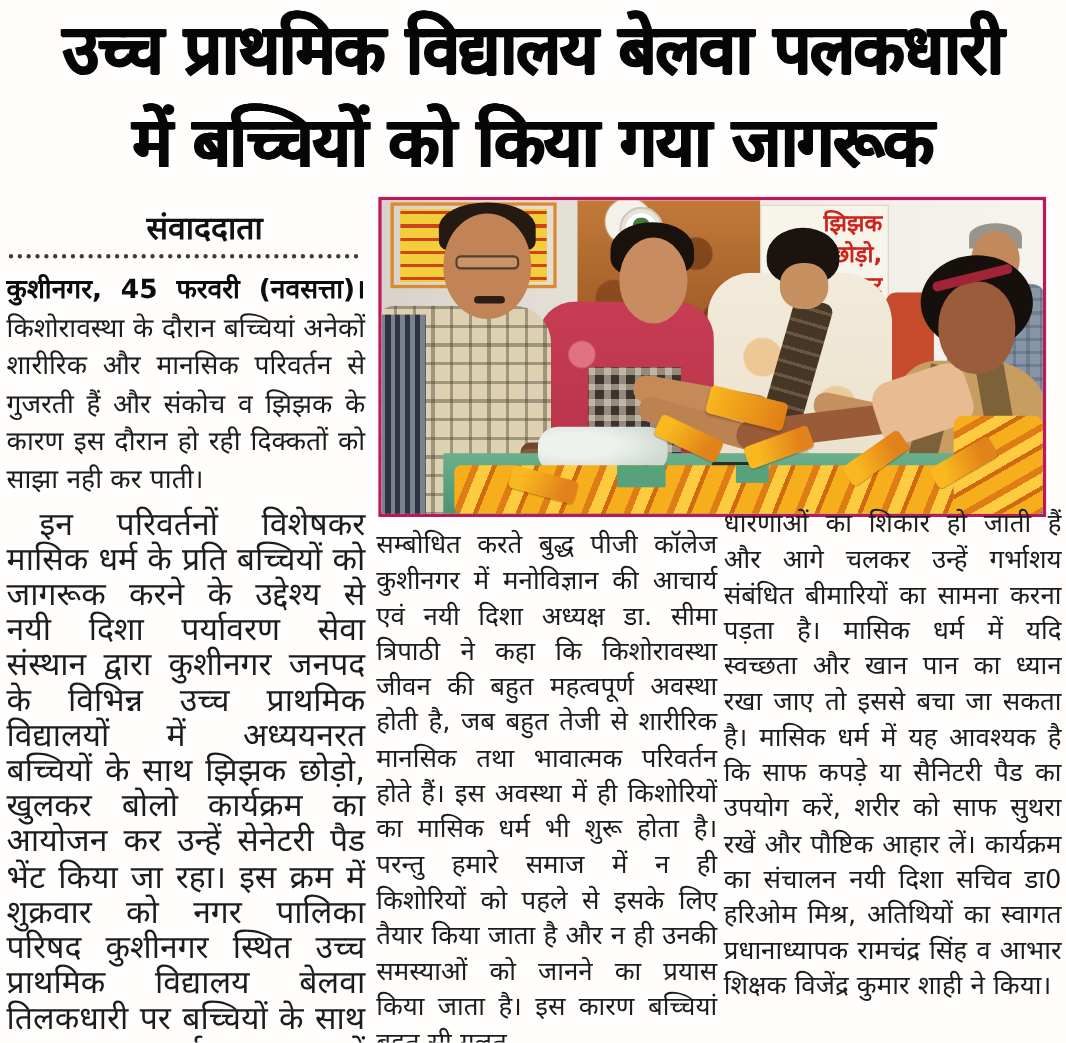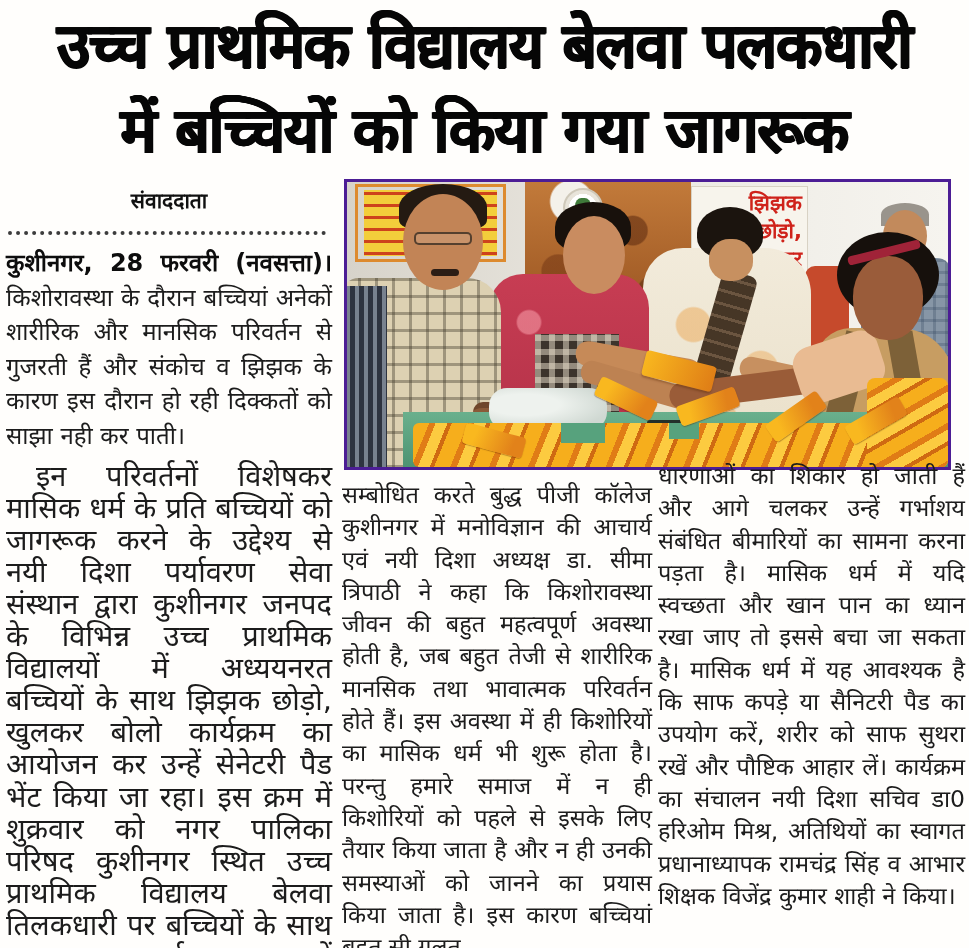--- a/index.html
+++ b/index.html
@@ -6,38 +6,38 @@
   .page{position:relative;width:969px;height:948px;background:#fffefc;overflow:hidden;
         font-family:"DejaVu Sans",sans-serif;color:#1b1b1b;}
 
   
   .headline{position:absolute;left:0;top:4px;width:969px;text-align:center;color:#060606;
             font-weight:bold;font-size:60px;line-height:81px;letter-spacing:-1px;
             text-shadow:1px 0 0 #060606,-1px 0 0 #060606,0 0.5px 0 #060606;
             transform:scaleY(1.04);transform-origin:top;}
 
   
-  .byline{position:absolute;left:6px;top:186px;width:326px;text-align:center;
-          font-size:21px;font-weight:bold;color:#111;}
+  .byline{position:absolute;left:23px;top:186px;width:326px;text-align:center;
+          font-size:29px;font-weight:bold;color:#111;}
   .byline-rule{position:absolute;left:8px;top:231px;width:318px;height:0;
                border-top:4px dotted #3c3c3c;}
 
   
   .col{position:absolute;text-align:justify;color:#1c1c1c;}
   .col p{margin:0;}
   .col1{left:6px;top:246px;width:326px;}
   .col1 .p1{font-size:24px;line-height:34.6px;}
   .col1 .p1 b{font-weight:bold;color:#0d0d0d;}
   .col1 .p2{font-size:29px;line-height:32.1px;margin-top:6px;text-indent:30px;}
   .col2{left:342px;top:479px;width:310px;font-size:23.5px;line-height:32.3px;}
   .col3{left:658px;top:460px;width:307px;font-size:23.5px;line-height:32.3px;}
 
   
   .photo{position:absolute;left:344px;top:179px;width:607px;height:291px;margin:0;
-         border:3px solid #4c1d95;box-sizing:border-box;background:#e9e6df;overflow:hidden;}
+         border:3px solid #be185d;box-sizing:border-box;background:#e9e6df;overflow:hidden;}
   .photo *{position:absolute;}
   .wall{left:0;top:0;width:601px;height:285px;
         background:linear-gradient(90deg,#d7d3ca 0%,#eae7e0 45%,#f2f0ea 78%,#f6f4ef 100%);}
   .poster-yellow{left:8px;top:2px;width:151px;height:78px;background:#f3ce3b;
         border:3px solid #dd8a2e;box-sizing:border-box;
         background-image:repeating-linear-gradient(180deg,rgba(196,32,20,0) 0 5px,rgba(196,32,20,.8) 5px 8px,rgba(196,32,20,0) 8px 12px);
         background-clip:content-box;padding:3px 6px;}
   .poster-crowd{left:178px;top:0;width:166px;height:162px;
         background:
           radial-gradient(circle at 28% 12%,#f4f1ea 0 11%,rgba(244,241,234,0) 12%),
@@ -201,21 +201,21 @@
     <div class="packet-right"></div>
     <div class="packet" style="left:248px;top:206px;transform:rotate(25deg);"></div>
     <div class="packet" style="left:330px;top:214px;transform:rotate(-20deg);"></div>
     <div class="packet" style="left:418px;top:224px;transform:rotate(-35deg);"></div>
     <div class="packet" style="left:498px;top:228px;transform:rotate(-30deg);"></div>
     <div class="packet" style="left:116px;top:248px;transform:rotate(15deg);"></div>
     <div class="hand-packet"></div>
   </figure>
 
   <div class="col col1">
-    <p class="p1"><b>कुशीनगर, 28 फरवरी (नवसत्ता)।</b> <span>किशोरावस्था के दौरान बच्चियां अनेकों शारीरिक और मानसिक परिवर्तन से गुजरती हैं और संकोच व झिझक के कारण इस दौरान हो रही दिक्कतों को साझा नही कर पाती।</span></p>
+    <p class="p1"><b>कुशीनगर, 45 फरवरी (नवसत्ता)।</b> <span>किशोरावस्था के दौरान बच्चियां अनेकों शारीरिक और मानसिक परिवर्तन से गुजरती हैं और संकोच व झिझक के कारण इस दौरान हो रही दिक्कतों को साझा नही कर पाती।</span></p>
     <p class="p2">इन परिवर्तनों विशेषकर मासिक धर्म के प्रति बच्चियों को जागरूक करने के उद्देश्य से नयी दिशा पर्यावरण सेवा संस्थान द्वारा कुशीनगर जनपद के विभिन्न उच्च प्राथमिक विद्यालयों में अध्ययनरत बच्चियों के साथ झिझक छोड़ो, खुलकर बोलो कार्यक्रम का आयोजन कर उन्हें सेनेटरी पैड भेंट किया जा रहा। इस क्रम में शुक्रवार को नगर पालिका परिषद कुशीनगर स्थित उच्च प्राथमिक विद्यालय बेलवा तिलकधारी पर बच्चियों के साथ जागरूकता कार्यक्रम कर उन्हें सेनेटरी पैड भेंट किया गया। बच्चियों को</p>
   </div>
 
   <div class="col col2">
     <p>सम्बोधित करते बुद्ध पीजी कॉलेज कुशीनगर में मनोविज्ञान की आचार्य एवं नयी दिशा अध्यक्ष डा. सीमा त्रिपाठी ने कहा कि किशोरावस्था जीवन की बहुत महत्वपूर्ण अवस्था होती है, जब बहुत तेजी से शारीरिक मानसिक तथा भावात्मक परिवर्तन होते हैं। इस अवस्था में ही किशोरियों का मासिक धर्म भी शुरू होता है। परन्तु हमारे समाज में न ही किशोरियों को पहले से इसके लिए तैयार किया जाता है और न ही उनकी समस्याओं को जानने का प्रयास किया जाता है। इस कारण बच्चियां बहुत सी गलत</p>
   </div>
 
   <div class="col col3">
     <p>धारणाओं का शिकार हो जाती हैं और आगे चलकर उन्हें गर्भाशय संबंधित बीमारियों का सामना करना पड़ता है। मासिक धर्म में यदि स्वच्छता और खान पान का ध्यान रखा जाए तो इससे बचा जा सकता है। मासिक धर्म में यह आवश्यक है कि साफ कपड़े या सैनिटरी पैड का उपयोग करें, शरीर को साफ सुथरा रखें और पौष्टिक आहार लें।  कार्यक्रम का संचालन नयी दिशा सचिव डा0 हरिओम मिश्र, अतिथियों का स्वागत प्रधानाध्यापक रामचंद्र सिंह व आभार शिक्षक विजेंद्र कुमार शाही ने किया।</p>
   </div>

